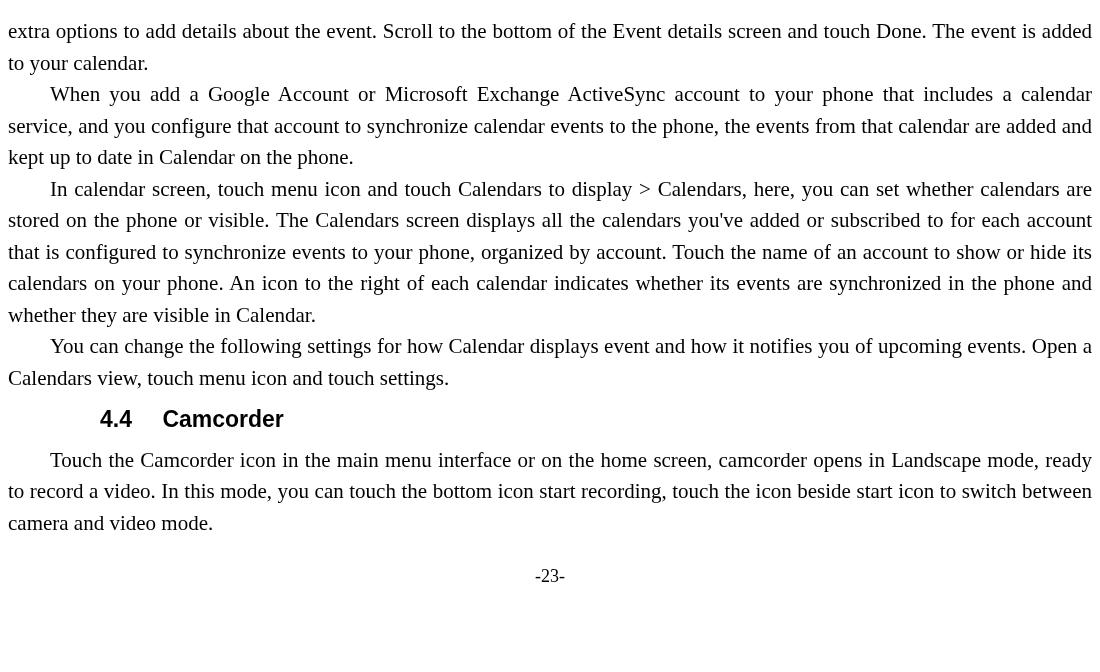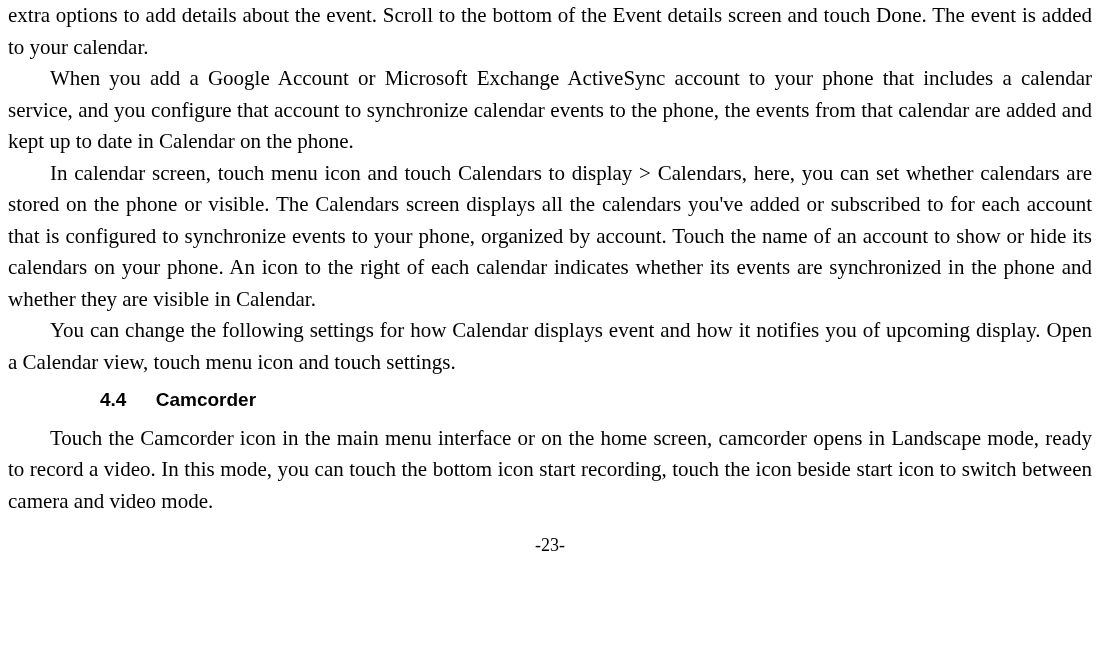--- a/index.html
+++ b/index.html
@@ -6,64 +6,64 @@
       margin: 0;
       padding: 0;
       font-family: "Times New Roman", Times, serif;
       background: #ffffff;
       color: #000000;
       width: 1100px;
       height: 672px;
       box-sizing: border-box;
     }
     .page {
-      padding: 0 8px;
+      padding: 16px 8px;
       font-size: 21px;
       line-height: 1.5;
     }
     .para {
       margin: 0;
       text-align: justify;
     }
     .para-indent {
       text-indent: 42px;
     }
     .bold {
       font-weight: bold;
     }
     .section-heading {
       font-family: Arial, Helvetica, sans-serif;
       font-weight: bold;
-      font-size: 19px;
+      font-size: 23px;
       margin: 8px 0 8px 0;
       padding-left: 92px;
     }
     .section-num {
       display: inline-block;
       margin-right: 24px;
     }
     .page-number {
       text-align: center;
       font-size: 18px;
-      margin-top: 15px;
+      margin-top: 24px;
     }
   </style>
 </head>
 <body>
 
 <div class="page">
   <p class="para">extra options to add details about the event. Scroll to the bottom of the Event details screen and touch Done. The event is added to your calendar.</p>
 
 
   <p class="para para-indent">When you add a Google Account or Microsoft Exchange ActiveSync account to your phone that includes a calendar service, and you configure that account to synchronize calendar events to the phone, the events from that calendar are added and kept up to date in Calendar on the phone.</p>
 
   <p class="para para-indent">In calendar screen, touch menu icon and touch Calendars to display &gt; Calendars, here, you can set whether calendars are stored on the phone or visible. The Calendars screen displays all the calendars you've added or subscribed to for each account that is configured to synchronize events to your phone, organized by account. Touch the name of an account to show or hide its calendars on your phone. An icon to the right of each calendar indicates whether its events are synchronized in the phone and whether they are visible in Calendar.</p>
 
 
-  <p class="para para-indent">You can change the following settings for how Calendar displays event and how it notifies you of upcoming display. Open a Calendar view, touch menu icon and touch settings.</p>
+  <p class="para para-indent">You can change the following settings for how Calendar displays event and how it notifies you of upcoming events. Open a Calendars view, touch menu icon and touch settings.</p>
 
   <div class="section-heading">
     <span class="section-num">4.4</span>
     <span>Camcorder</span>
   </div>
 
   <p class="para para-indent">Touch the Camcorder icon in the main menu interface or on the home screen, camcorder opens in Landscape mode, ready to record a video. In this mode, you can touch the bottom icon start recording, touch the icon beside start icon to switch between camera and video mode.</p>
 
   <div class="page-number">-23-</div>
 </div>

